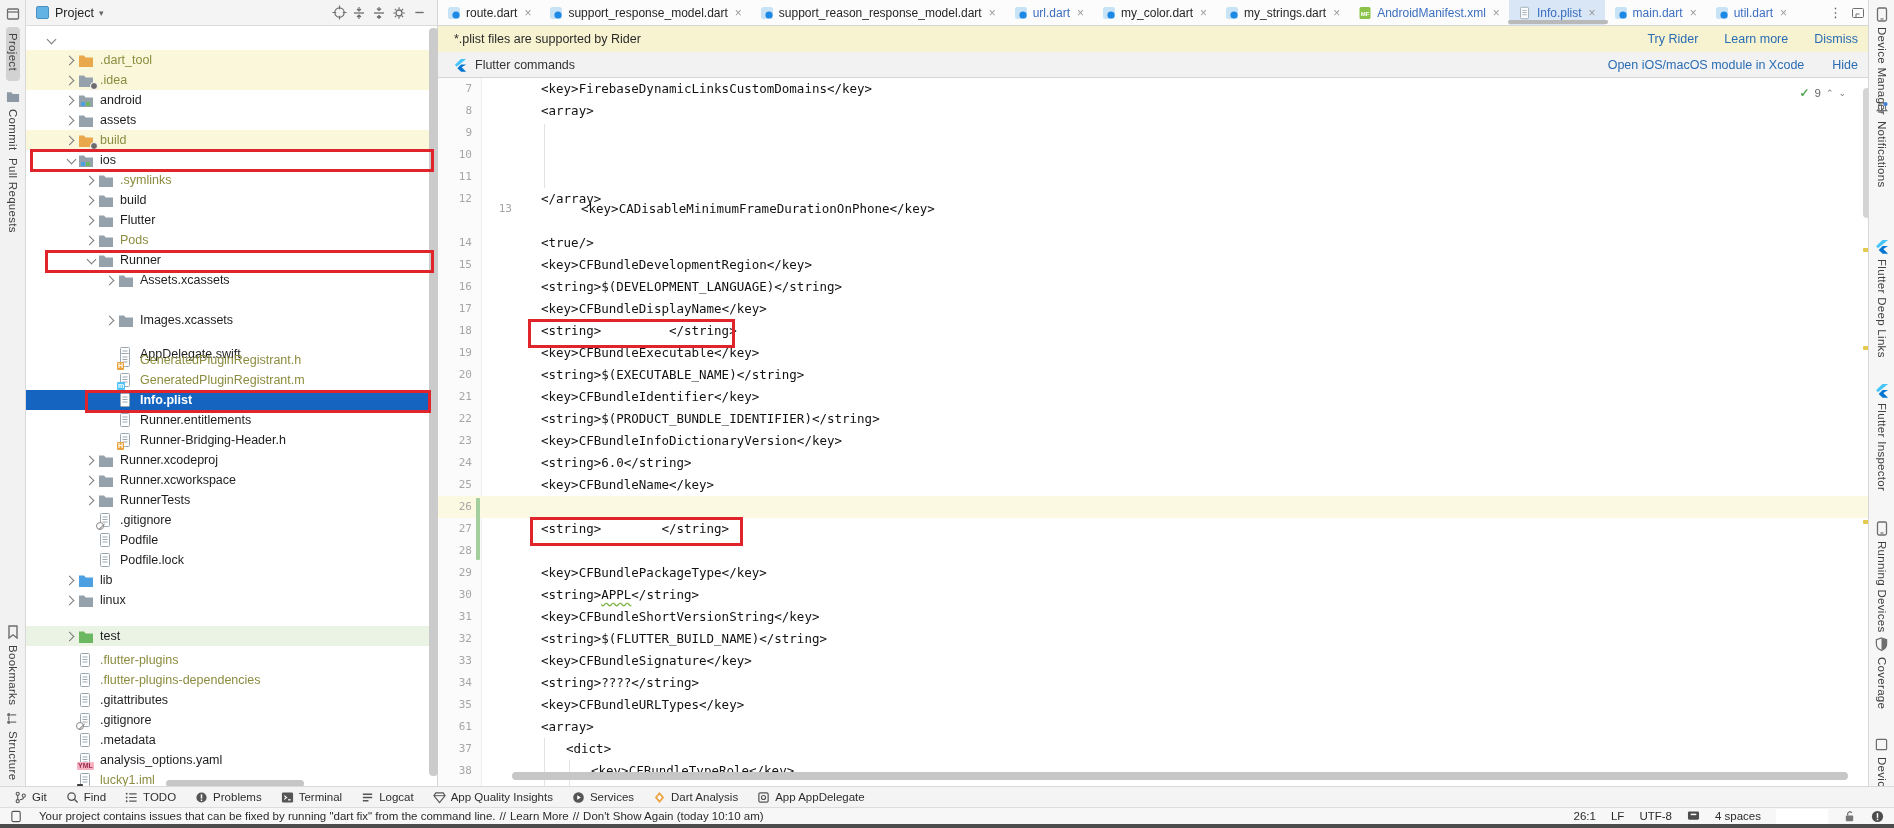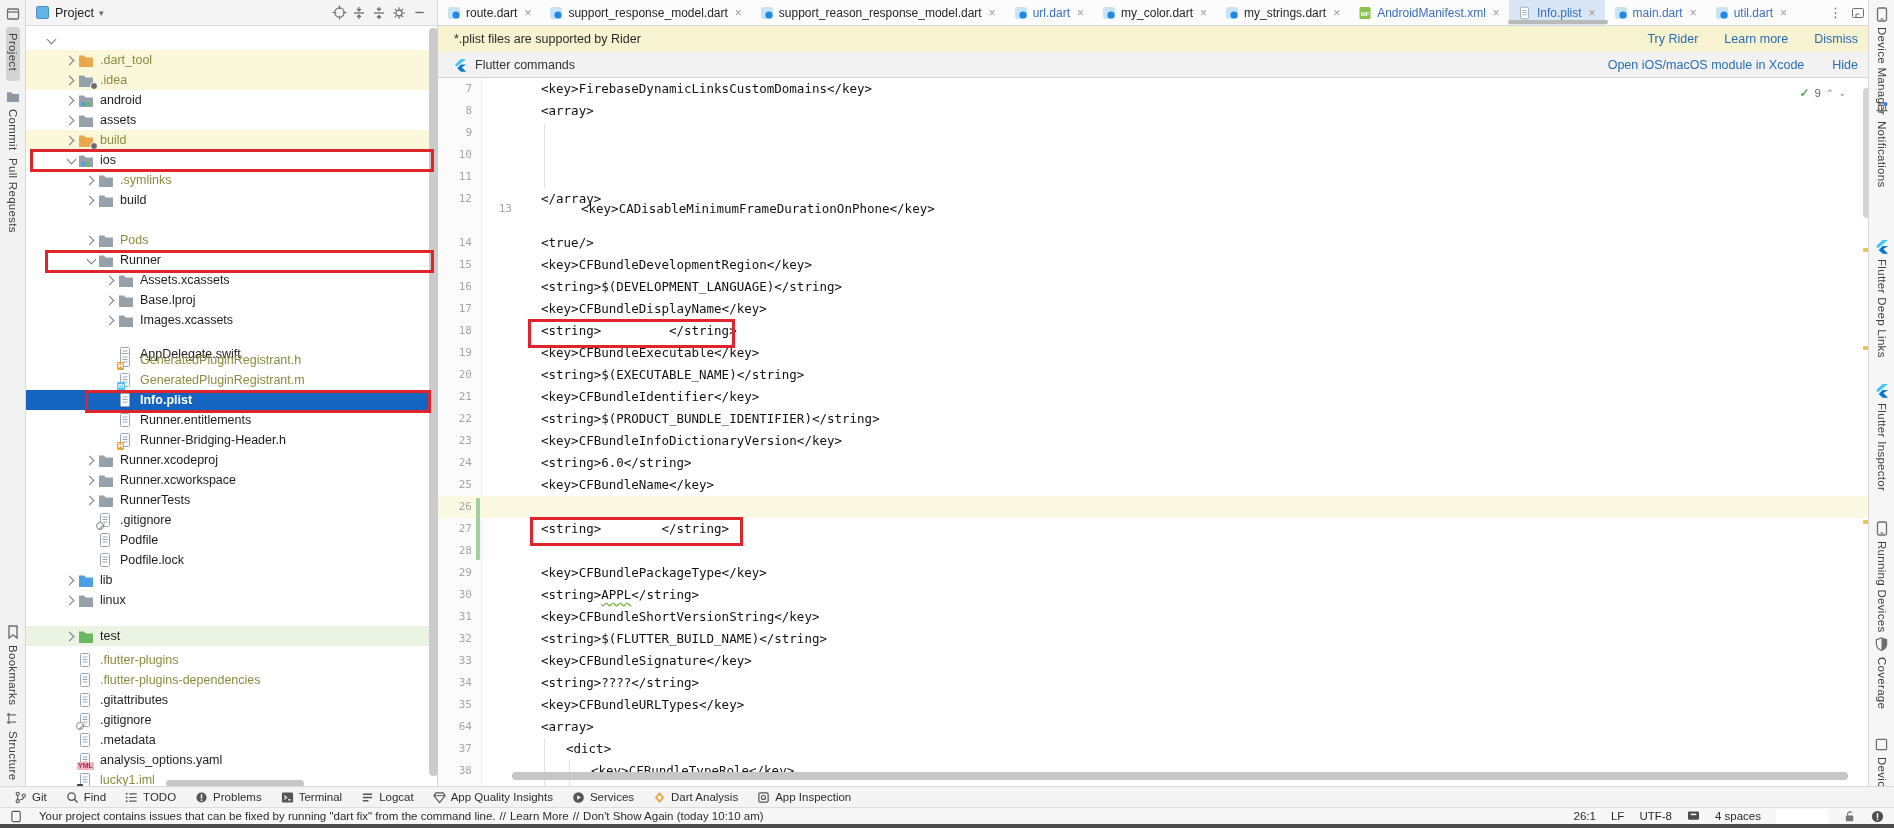--- a/index.html
+++ b/index.html
@@ -264,20 +264,29 @@
         </div>
         <div class="trow" style="top: 164px; padding-left: 58px;">
           <span class="chev closed"></span>
           <span class="ticon">
             <svg width="16" height="15" viewBox="0 0 16 15">
               <path d="M1 2.6h5.1l1.5 1.9H15v9.4H1z" fill="#95a2ac"></path>
             </svg>
           </span>
           <span class="tlabel">build</span>
         </div>
+        <div class="trow" style="top: 184px; padding-left: 58px;">
+          <span class="chev closed"></span>
+          <span class="ticon">
+            <svg width="16" height="15" viewBox="0 0 16 15">
+              <path d="M1 2.6h5.1l1.5 1.9H15v9.4H1z" fill="#95a2ac"></path>
+            </svg>
+          </span>
+          <span class="tlabel">Flutter</span>
+        </div>
         <div class="trow" style="top: 204px; padding-left: 58px;">
           <span class="chev closed"></span>
           <span class="ticon">
             <svg width="16" height="15" viewBox="0 0 16 15">
               <path d="M1 2.6h5.1l1.5 1.9H15v9.4H1z" fill="#95a2ac"></path>
             </svg>
           </span>
           <span class="tlabel ignored">Pods</span>
         </div>
         <div class="trow" style="top: 224px; padding-left: 58px;">
@@ -290,29 +299,20 @@
           <span class="tlabel">Runner</span>
         </div>
         <div class="trow" style="top: 244px; padding-left: 78px;">
           <span class="chev closed"></span>
           <span class="ticon">
             <svg width="16" height="15" viewBox="0 0 16 15">
               <path d="M1 2.6h5.1l1.5 1.9H15v9.4H1z" fill="#95a2ac"></path>
             </svg>
           </span>
           <span class="tlabel">Assets.xcassets</span>
-        </div>
-        <div class="trow" style="top: 264px; padding-left: 78px;">
-          <span class="chev closed"></span>
-          <span class="ticon">
-            <svg width="16" height="15" viewBox="0 0 16 15">
-              <path d="M1 2.6h5.1l1.5 1.9H15v9.4H1z" fill="#95a2ac"></path>
-            </svg>
-          </span>
-          <span class="tlabel">Base.lproj</span>
         </div>
         <div class="trow" style="top: 284px; padding-left: 78px;">
           <span class="chev closed"></span>
           <span class="ticon">
             <svg width="16" height="15" viewBox="0 0 16 15">
               <path d="M1 2.6h5.1l1.5 1.9H15v9.4H1z" fill="#95a2ac"></path>
             </svg>
           </span>
           <span class="tlabel">Images.xcassets</span>
         </div>
@@ -802,21 +802,21 @@
           </div>
           <div class="code-line" style="top: 594px;">
             <span class="lnum">34</span>
             <span class="ctext" style="left: 103px;">&lt;string&gt;????&lt;/string&gt;</span>
           </div>
           <div class="code-line" style="top: 616px;">
             <span class="lnum">35</span>
             <span class="ctext" style="left: 103px;">&lt;key&gt;CFBundleURLTypes&lt;/key&gt;</span>
           </div>
           <div class="code-line" style="top: 638px;">
-            <span class="lnum">64</span>
+            <span class="lnum">61</span>
             <span class="ctext" style="left: 103px;">&lt;array&gt;</span>
           </div>
           <div class="code-line" style="top: 660px;">
             <span class="lnum">37</span>
             <span class="ctext" style="left: 128px;">&lt;dict&gt;</span>
           </div>
           <div class="code-line" style="top: 682px;">
             <span class="lnum">38</span>
             <span class="ctext" style="left: 153px;">&lt;key&gt;CFBundleTypeRole&lt;/key&gt;</span>
           </div>
@@ -988,21 +988,21 @@
         </span>
         <span>Dart Analysis</span>
       </div>
       <div class="tb-item">
         <span class="sb-icon">
           <svg width="13" height="13" viewBox="0 0 14 14">
             <rect x="2" y="2" width="10" height="10" rx="1.5" fill="none" stroke="#555" stroke-width="1.3"></rect>
             <circle cx="7" cy="7" r="2.2" fill="none" stroke="#555" stroke-width="1.2"></circle>
           </svg>
         </span>
-        <span>App Inspection</span>
+        <span>App AppDelegate</span>
       </div>
     </div>
 
   <div id="status-bar">
     <span class="sb-icon">
       <svg width="13" height="13" viewBox="0 0 14 14">
           <rect x="2" y="1.5" width="9" height="11" rx="1.5" fill="none" stroke="#555" stroke-width="1.2"></rect>
         </svg>
     </span>
     <span id="status-msg" style="margin-left:16px;">

